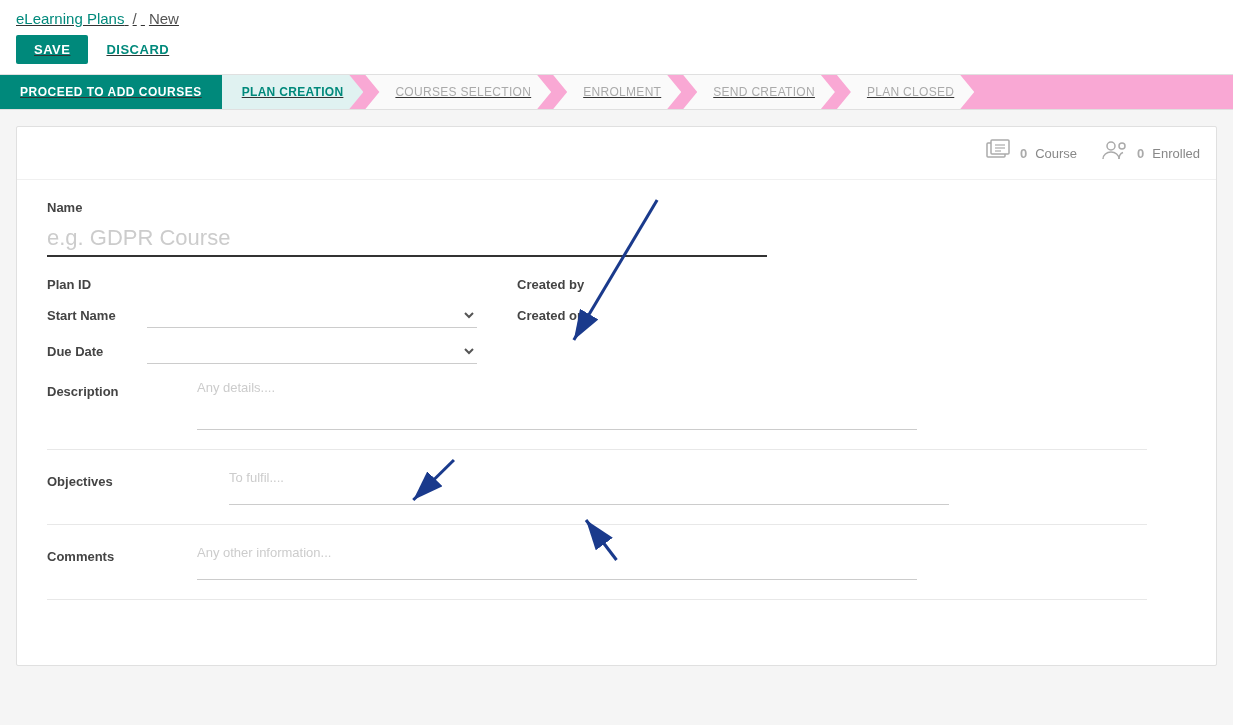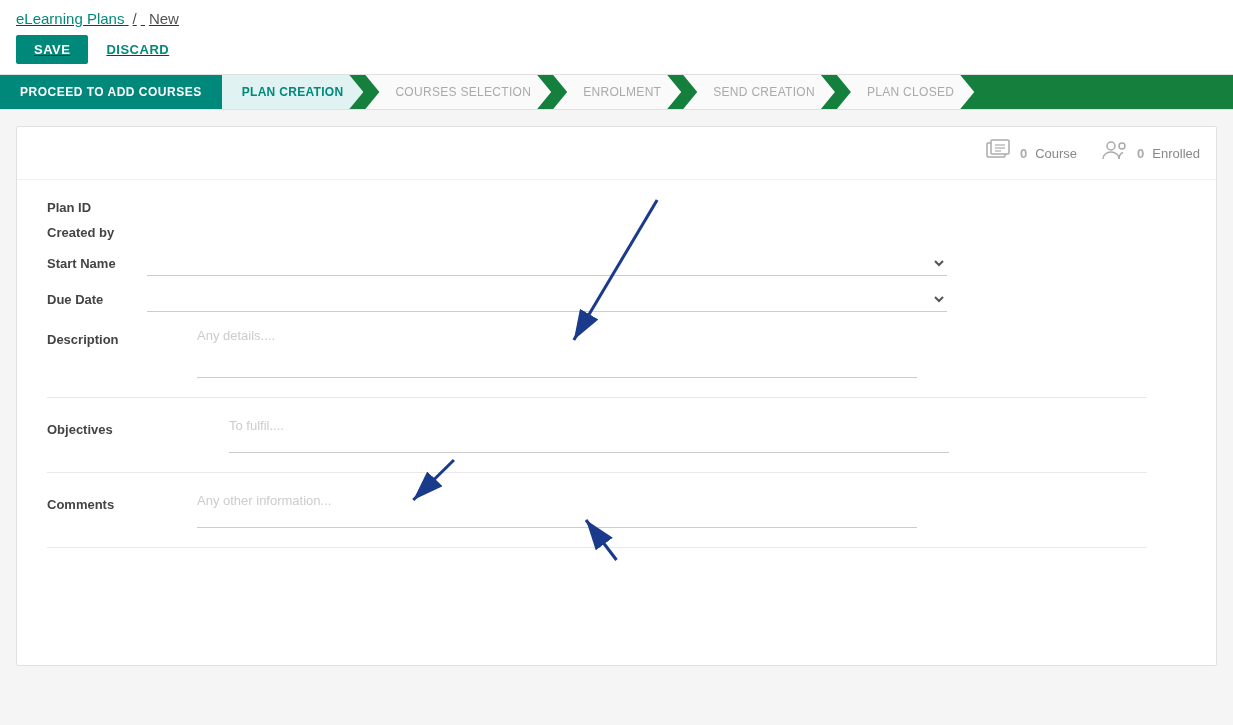--- a/index.html
+++ b/index.html
@@ -44,22 +44,23 @@
       padding: 7px 10px;
       font-size: 13px;
       font-weight: bold;
       cursor: pointer;
       letter-spacing: 0.5px;
     }
 
     .workflow-bar {
       display: flex;
       align-items: stretch;
-      background: #15803d;
+      background: #f9a8d4;
       border-bottom: 1px solid #e0e0e0;
+      text-decoration: underline;
     }
     .proceed-btn {
       background: #00897b;
       color: #fff;
       border: none;
       padding: 10px 20px;
       font-size: 12px;
       font-weight: bold;
       cursor: pointer;
       letter-spacing: 0.5px;
@@ -297,38 +298,46 @@
           </marker>
         </defs>
 
         <path d="M 630 20 L 548 160" stroke="#1a3a8c" stroke-width="3" fill="none" marker-end="url(#arrowhead1)"></path>
 
         <path d="M 430 280 L 390 320" stroke="#1a3a8c" stroke-width="3" fill="none" marker-end="url(#arrowhead2)"></path>
 
         <path d="M 590 380 L 560 340" stroke="#1a3a8c" stroke-width="3" fill="none" marker-end="url(#arrowhead3)"></path>
       </svg>
 
-
-      <div style="display:grid; grid-template-columns:1fr; gap:10px 40px; max-width:900px; margin-bottom:12px;">
+      <div class="field-group">
+        <label class="field-label">Name</label>
+        <input class="field-input" type="text" placeholder="e.g. GDPR Course" style="">
+      </div>
+
+      <div style="display:grid; grid-template-columns:1fr 1fr; gap:10px 40px; max-width:900px; margin-bottom:12px;">
         <div class="form-row">
           <span class="row-label">Plan ID</span>
           <span class="row-value"></span>
         </div>
         <div class="form-row">
           <span class="row-label">Created by</span>
           <span class="row-value"></span>
         </div>
 
         <div class="form-row">
           <span class="row-label">Start Name</span>
           <select class="date-select">
             <option value=""></option>
           </select>
         </div>
 
+        <div class="form-row">
+          <span class="row-label">Created on</span>
+          <span class="row-value"></span>
+        </div>
 
         <div class="form-row">
           <span class="row-label">Due Date</span>
           <select class="date-select">
             <option value=""></option>
           </select>
         </div>
       </div>
 
       <div style="display:grid; grid-template-columns:150px 1fr; max-width:1100px; margin-bottom:10px; align-items:start;">

